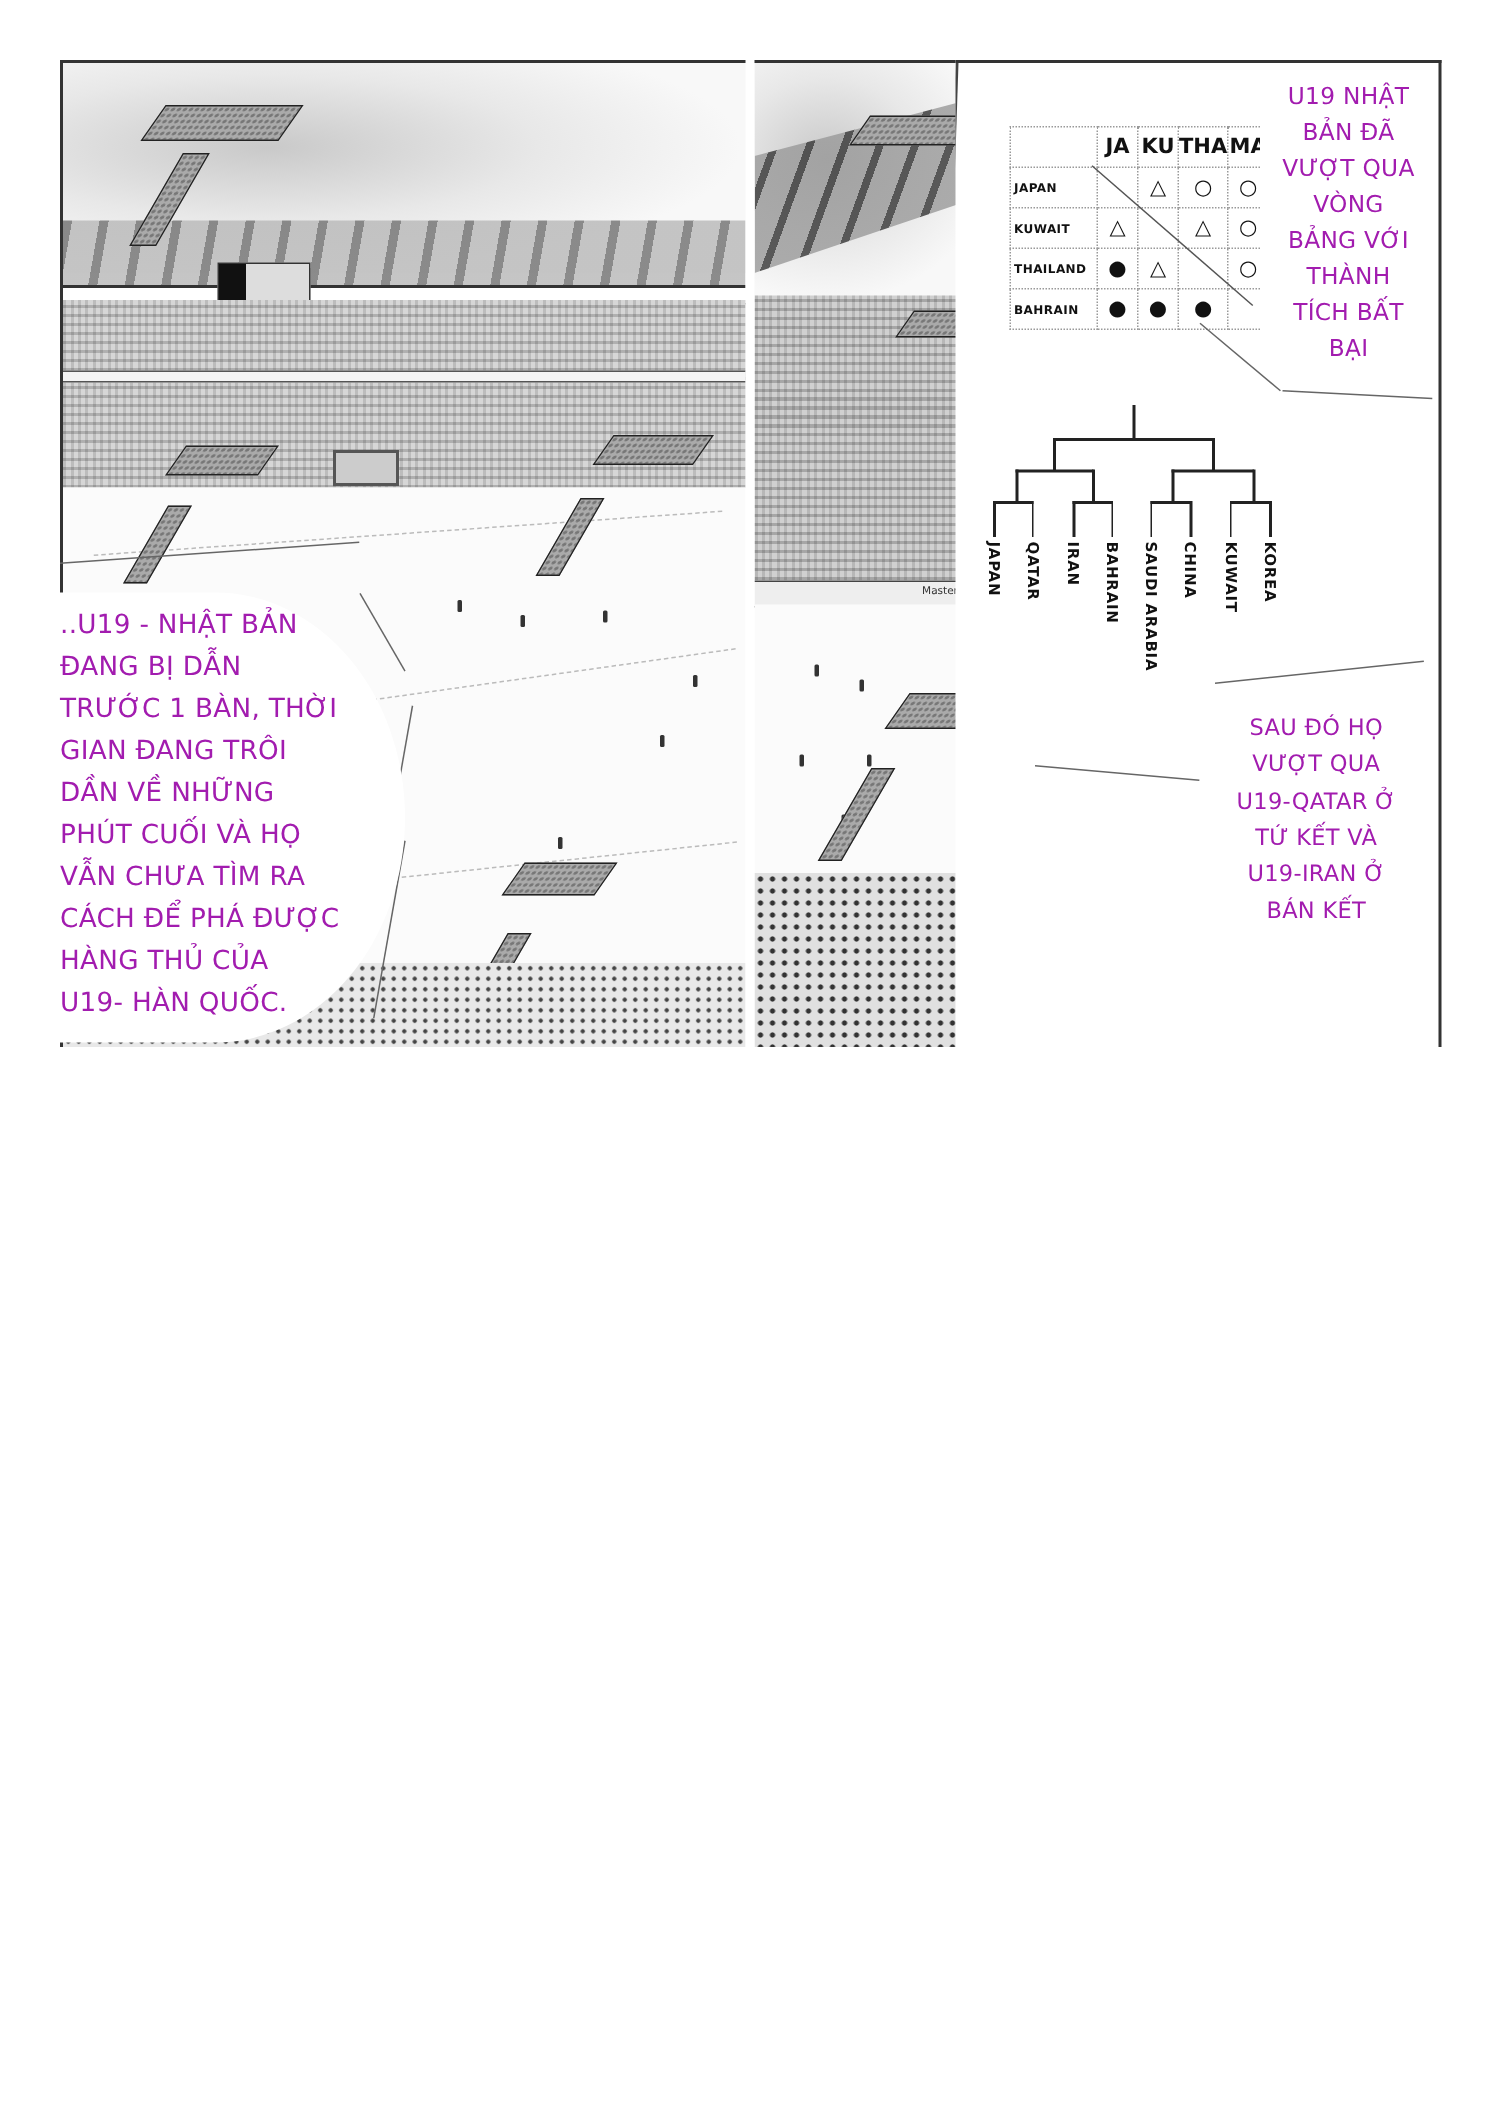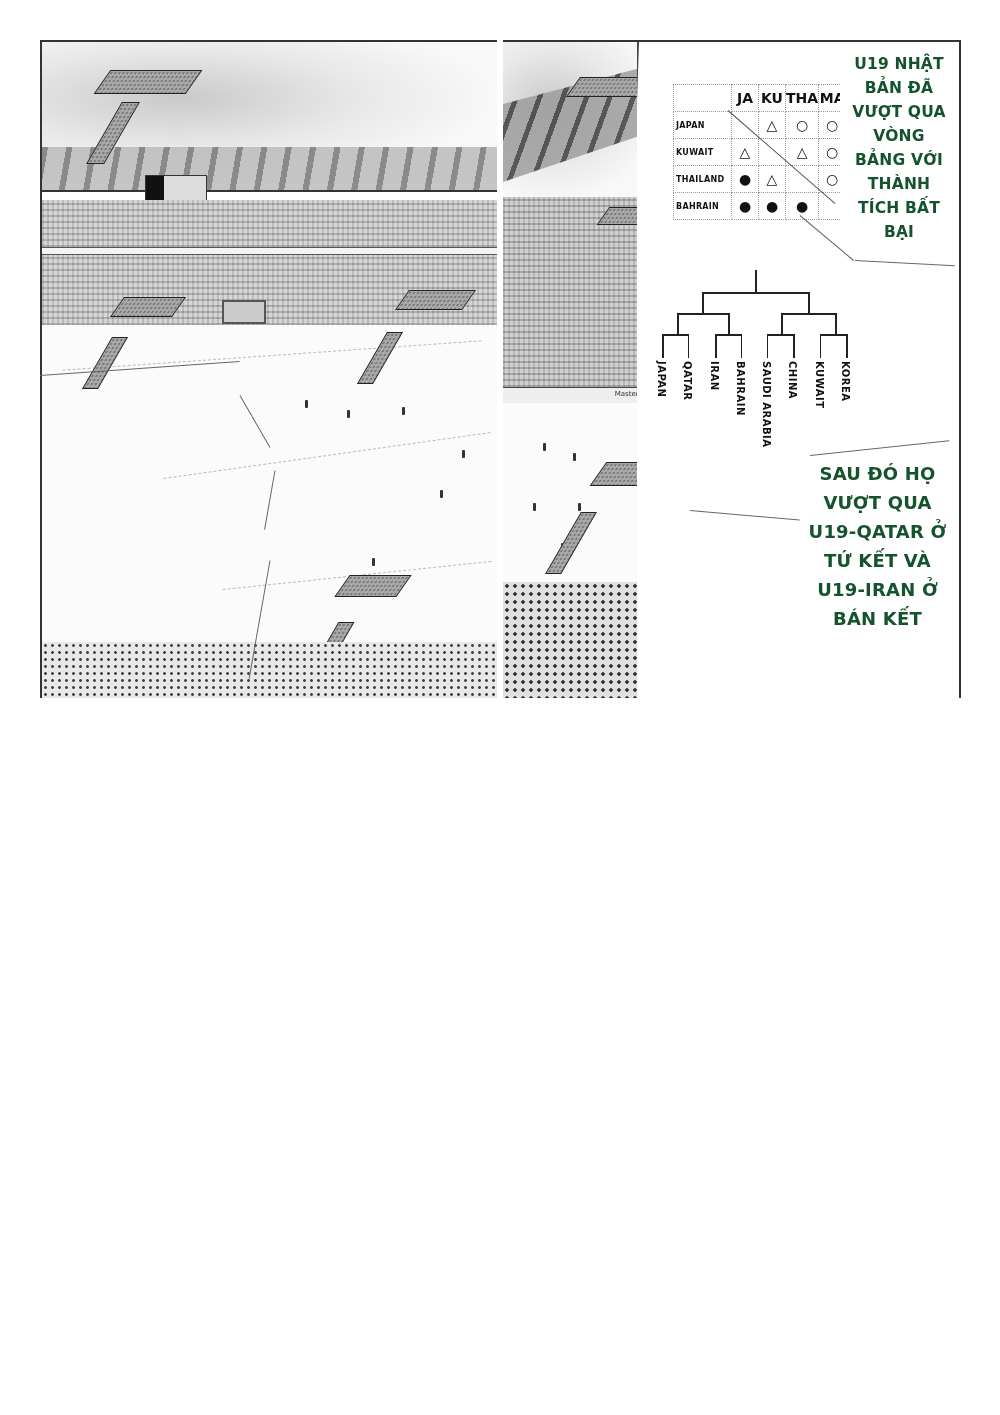--- a/index.html
+++ b/index.html
@@ -45,33 +45,33 @@
   .mid-lower { position:absolute; left:0; top:540px; width:100%; height:116px;
     background: radial-gradient(circle, #333 1.5px, transparent 2px) 0 0/8px 8px, #e0e0e0; }
 
   
   .bolt { position:absolute; background:
       radial-gradient(circle, #777 1px, transparent 1.5px) 0 0/4px 4px, #aaa;
       border:1px solid #222; }
 
   
   .bubble { position:absolute; background:#fff; display:flex; align-items:center; justify-content:center; text-align:center; }
-  .bubble-text { font-family:"DejaVu Sans", sans-serif; font-weight:bold; color:#14532d; line-height:1.3; white-space:pre-line; letter-spacing:.2px; }
+  .bubble-text { font-family:"DejaVu Sans", sans-serif; font-weight:normal; color:#a21caf; line-height:1.3; white-space:pre-line; letter-spacing:.2px; }
 
   .b1 { left:275px; top:55px; width:205px; height:170px; border-radius:50%; box-shadow:0 0 0 2px #fff; }
   .b1 .bubble-text { font-size:15px; line-height:1.62; }
 
   .b2 { left:40px; top:395px; width:230px; height:300px; justify-content:flex-start; align-items:flex-start; text-align:left; border-radius:0 55% 55% 0/0 50% 50% 0; }
   .b2 .bubble-text { font-size:17.5px; line-height:1.6; padding-top:8px; }
 
   .b3 { left:840px; top:48px; width:118px; height:200px; }
   .b3 .bubble-text { font-size:15.5px; line-height:1.55; }
 
   .b4 { left:800px; top:472px; width:155px; height:148px; }
-  .b4 .bubble-text { font-size:18px; line-height:1.62; }
+  .b4 .bubble-text { font-size:15px; line-height:1.62; }
 
   .b5 { left:622px; top:535px; width:180px; height:175px; justify-content:flex-start; align-items:flex-start; text-align:left; }
   .b5 .bubble-text { font-size:15px; line-height:1.63; }
 
   
   .spike-line { position:absolute; height:1px; background:#666; transform-origin:left center; }
 
   
   .group-table { position:absolute; left:673px; top:84px; border-collapse:collapse; font-family:"DejaVu Sans", sans-serif; }
   .group-table td, .group-table th { border:1px dotted #999; height:26px; font-size:8.5px; font-weight:bold; color:#111; text-align:center; padding:0; }
@@ -231,20 +231,32 @@
 
   <div class="spike-line" style="left:800px;top:215px;width:70px;transform:rotate(40deg);"></div>
   <div class="spike-line" style="left:855px;top:260px;width:100px;transform:rotate(3deg);"></div>
   <div class="spike-line" style="left:690px;top:510px;width:110px;transform:rotate(5deg);"></div>
   <div class="spike-line" style="left:810px;top:455px;width:140px;transform:rotate(-6deg);"></div>
   <div class="spike-line" style="left:240px;top:395px;width:60px;transform:rotate(60deg);"></div>
   <div class="spike-line" style="left:275px;top:470px;width:60px;transform:rotate(100deg);"></div>
   <div class="spike-line" style="left:270px;top:560px;width:120px;transform:rotate(100deg);"></div>
   <div class="spike-line" style="left:40px;top:375px;width:200px;transform:rotate(-4deg);"></div>
 
+  <div class="bubble b2">
+    <div class="bubble-text">..U19 - NHẬT BẢN
+ĐANG BỊ DẪN
+TRƯỚC 1 BÀN, THỜI
+GIAN ĐANG TRÔI
+DẦN VỀ NHỮNG
+PHÚT CUỐI VÀ HỌ
+VẪN CHƯA TÌM RA
+CÁCH ĐỂ PHÁ ĐƯỢC
+HÀNG THỦ CỦA
+U19- HÀN QUỐC.</div>
+  </div>
   <div class="bubble b3">
     <div class="bubble-text">U19 NHẬT
 BẢN ĐÃ
 VƯỢT QUA
 VÒNG
 BẢNG VỚI
 THÀNH
 TÍCH BẤT
 BẠI</div>
   </div>

